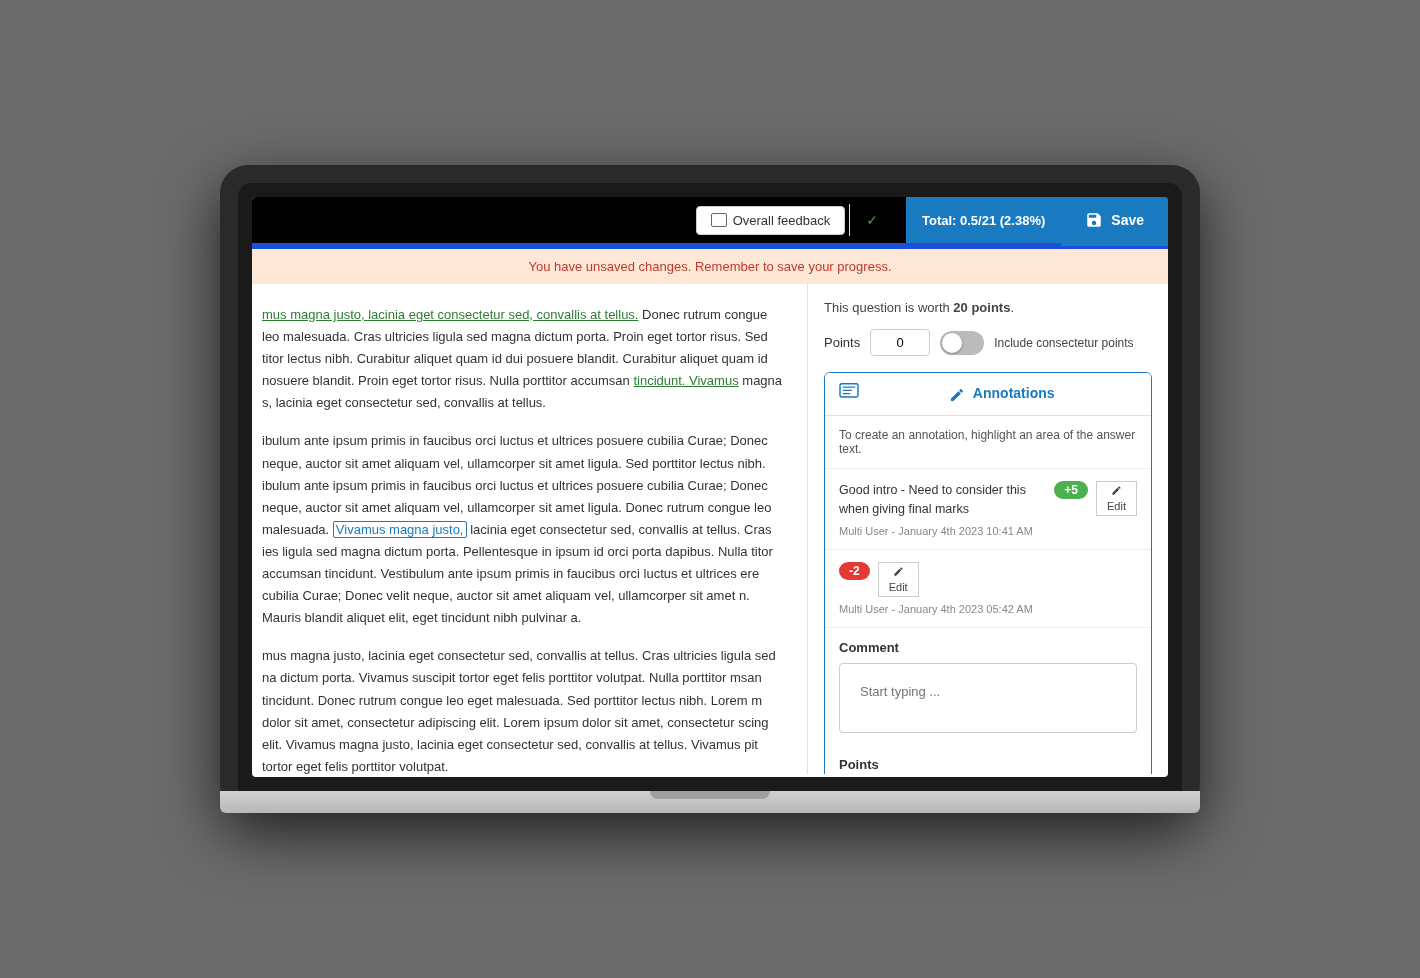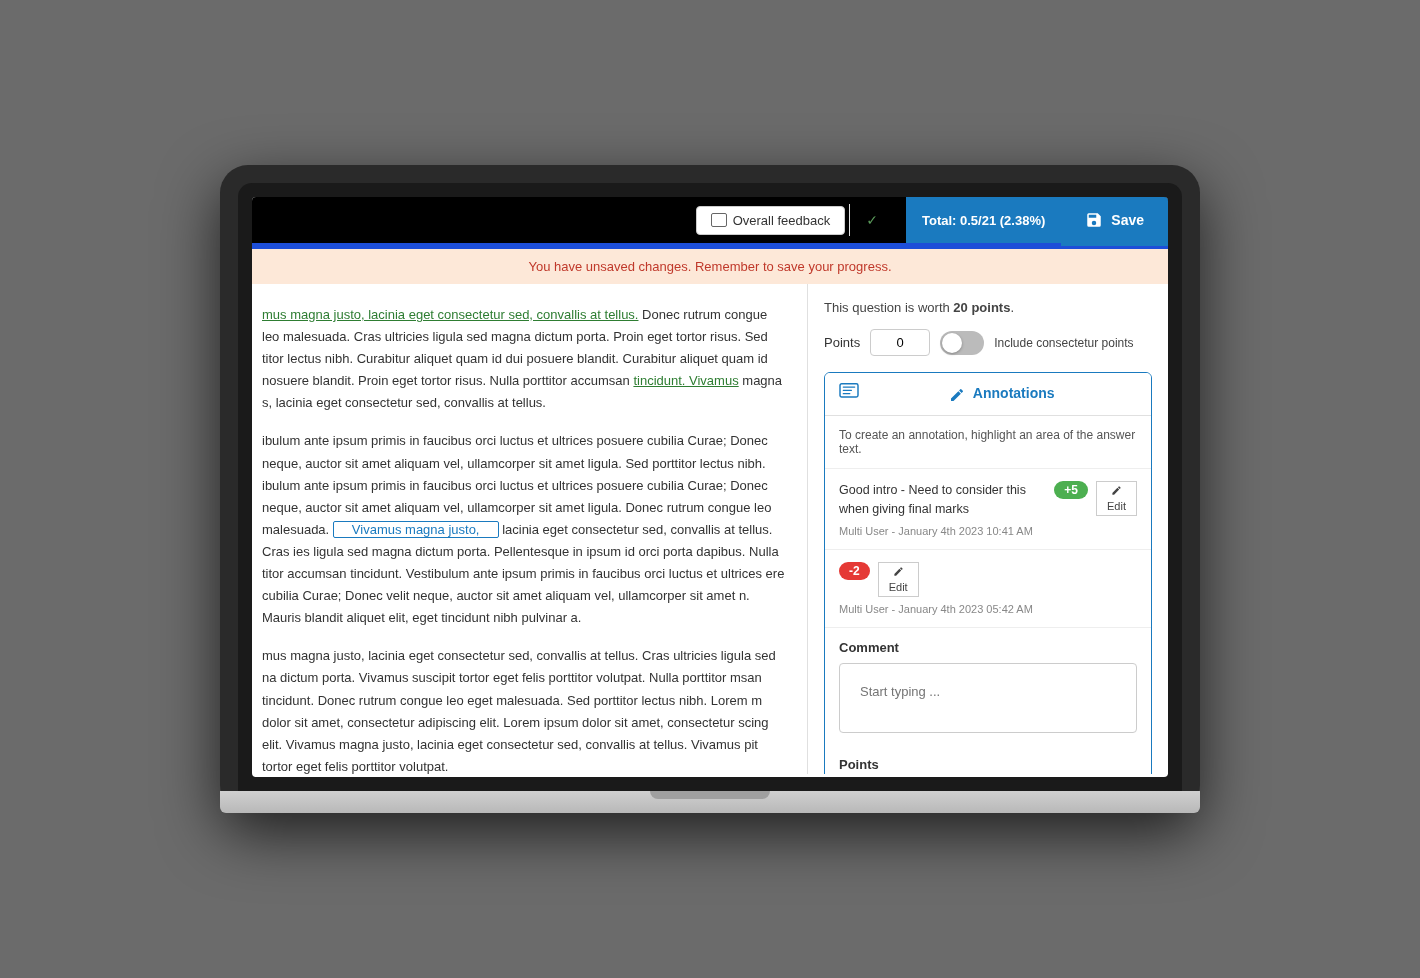--- a/index.html
+++ b/index.html
@@ -156,21 +156,21 @@
     }
 
     .text-highlight-green {
       color: #2e7d32;
       text-decoration: underline;
     }
 
     .text-highlight-box {
       border: 1.5px solid #1a7abf;
       border-radius: 2px;
-      padding: 0 18px;
+      padding: 0 2px;
       color: #1a7abf;
     }
 
     
     .annotations-panel {
       width: 360px;
       padding: 16px;
       overflow-y: auto;
       background: #fff;
     }

